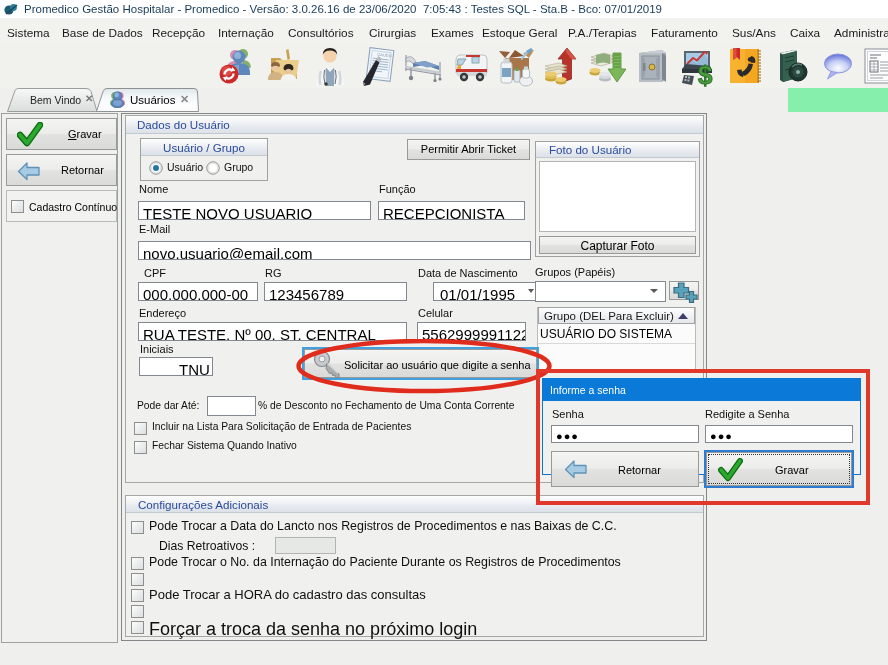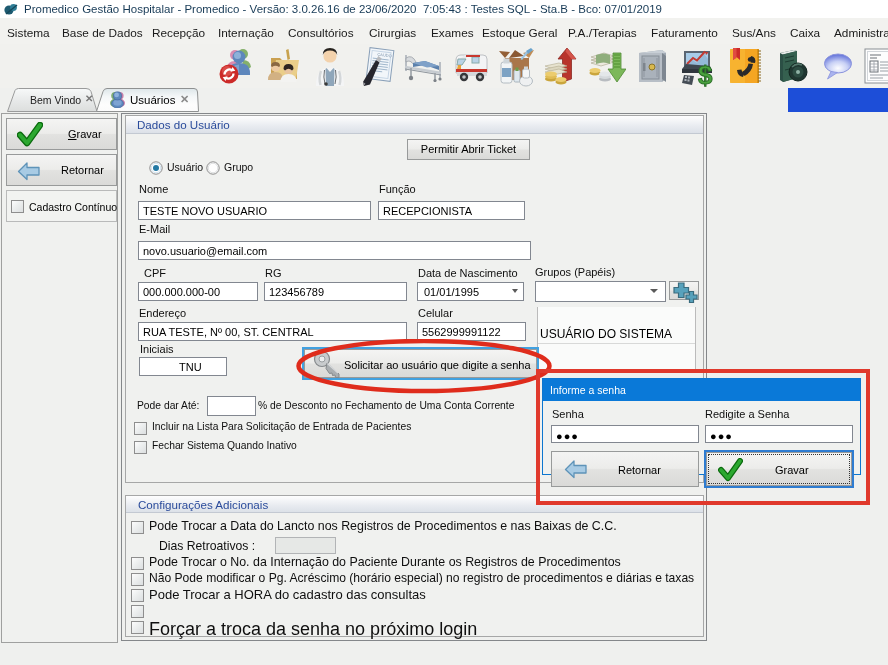--- a/index.html
+++ b/index.html
@@ -1,21 +1,21 @@
 <!DOCTYPE html>
 <html><head>
 <meta charset="utf-8">
 <style>
 * { margin:0; padding:0; box-sizing:border-box; }
 html,body { width:888px; height:665px; overflow:hidden; }
 body { font-family:"Liberation Sans", sans-serif; font-size:12px; color:#000; }
-#app { position:absolute; left:0; top:0; width:888px; height:665px; background:#1d4ed8; }
+#app { position:absolute; left:0; top:0; width:888px; height:665px; background:#86efac; }
 .abs { position:absolute; }
 .lbl { position:absolute; font-size:11px; color:#0f0f0f; white-space:nowrap; margin-top:-1.5px; }
-.input { position:absolute; background:#fff; border:1px solid #828790; font-size:11px; padding:3px 0 0 4px; white-space:nowrap; overflow:hidden; }
+.input { position:absolute; background:#fff; border:1px solid #828790; font-size:15px; padding:3px 0 0 4px; white-space:nowrap; overflow:hidden; }
 .btn { position:absolute; border:1px solid #989a9a; background:linear-gradient(#f4f4f3,#ececea 48%,#e2e2e0 52%,#dadad8); text-align:center; font-size:11px; color:#000; }
 .grp { position:absolute; border:1px solid #a6a7a7; background:#f0f1ef; }
 .grphdr { position:absolute; left:0; top:0; right:0; background:linear-gradient(#fefefe,#e8ebf0 60%,#dce1e8); border-bottom:1px solid #c3c9d2; color:#2a4b9b; font-size:11.6px; }
 .chk { position:absolute; width:13px; height:13px; border:1px solid #8e8e8e; background:linear-gradient(135deg,#fdfdfd,#eef0f0 40%,#dcdfe0); }
 .hdr-titlebar { position:absolute; left:0; top:0; width:888px; height:18px; background:#ffffff; }
 .menubar { position:absolute; left:0; top:18px; width:888px; height:26px; background:#f2f2ef; }
 .menubar span { position:absolute; top:8px; font-size:11.8px; color:#1a1a1a; white-space:nowrap; }
 .toolbar { position:absolute; left:0; top:44px; width:888px; height:44px; background:#f1f1ee; }
 .tabstrip { position:absolute; left:0; top:88px; width:788px; height:24px; background:#eff0ee; }
 .content { position:absolute; left:0; top:112px; width:888px; height:553px; background:#eff0ee; }
@@ -298,73 +298,87 @@
     </div>
 
     <div class="abs" style="left:121px;top:1px;width:586px;height:528px;border:1px solid #84878a;background:#eff0ee;"></div>
 
     <div class="grp" id="gDados" style="left:125px;top:3px;width:579px;height:368px;">
       <div class="grphdr" style="height:18px;">
           <span class="abs" style="left:11px;top:2px">Dados do Usuário</span>
         </div>
     </div>
 
+    <div class="abs" style="left:140px;top:26px;width:128px;height:43px;border:1px solid #a0a1a1;background:#f0f1ef;">
+      <div class="grphdr" style="height:17px;text-align:center;"><span style="position:relative;top:2px">Usuário / Grupo</span></div>
+    </div>
     <svg class="abs" style="left:149px;top:49px" width="14" height="14" viewBox="0 0 14 14">
         <circle cx="7" cy="7" r="6.2" fill="#fefefe" stroke="#8a8a8a"></circle>
         <circle cx="7" cy="7" r="4.8" fill="none" stroke="#cfe2ef"></circle>
         <circle cx="7" cy="7" r="3" fill="#2379a4"></circle>
       </svg>
     <span class="lbl" style="left:167px;top:50px;font-size:10.5px">Usuário</span>
     <svg class="abs" style="left:206px;top:49px" width="14" height="14" viewBox="0 0 14 14">
         <circle cx="7" cy="7" r="6.2" fill="#fefefe" stroke="#8a8a8a"></circle>
         <circle cx="7" cy="7" r="4.8" fill="none" stroke="#dcdedf"></circle>
       </svg>
     <span class="lbl" style="left:224px;top:50px;font-size:10.5px">Grupo</span>
 
     <div class="btn" style="left:407px;top:27px;width:123px;height:21px;"><span style="position:relative;top:3px">Permitir Abrir Ticket</span></div>
 
+    <div class="abs" style="left:535px;top:29px;width:165px;height:116px;border:1px solid #a0a1a1;background:#f0f1ef;">
+      <div class="grphdr" style="height:16px;">
+          <span class="abs" style="left:13px;top:1px">Foto do Usuário</span>
+        </div>
+      <div class="abs" style="left:3px;top:19px;width:157px;height:71px;background:#fff;border:1px solid #b3b4b4;"></div>
+      <div class="btn" style="left:3px;top:94px;width:157px;height:18px;font-size:12px;"><span style="position:relative;top:2px">Capturar Foto</span></div>
+    </div>
 
     <span class="lbl" style="left:139px;top:72px">Nome</span>
     <div class="input" style="left:138px;top:89px;width:233px;height:19px;">TESTE NOVO USUARIO</div>
     <span class="lbl" style="left:379px;top:72px">Função</span>
     <div class="input" style="left:378px;top:89px;width:147px;height:19px;">RECEPCIONISTA</div>
 
     <span class="lbl" style="left:139px;top:112px">E-Mail</span>
     <div class="input" style="left:138px;top:129px;width:393px;height:19px;">novo.usuario@email.com</div>
 
     <span class="lbl" style="left:144px;top:156px">CPF</span>
     <div class="input" style="left:138px;top:170px;width:120px;height:19px;">000.000.000-00</div>
     <span class="lbl" style="left:265px;top:156px">RG</span>
     <div class="input" style="left:264px;top:170px;width:143px;height:19px;">123456789</div>
     <span class="lbl" style="left:418px;top:156px">Data de Nascimento</span>
-    <div class="input" style="left:417px;top:170px;width:107px;height:19px;padding-left:6px;">01/01/1995<span class="abs" style="right:5px;top:6px;width:0;height:0;border-left:3.5px solid transparent;border-right:3.5px solid transparent;border-top:4px solid #5a5a5a"></span></div>
+    <div class="input" style="left:433px;top:170px;width:107px;height:19px;padding-left:6px;">01/01/1995<span class="abs" style="right:5px;top:6px;width:0;height:0;border-left:3.5px solid transparent;border-right:3.5px solid transparent;border-top:4px solid #5a5a5a"></span></div>
 
     <span class="lbl" style="left:535px;top:155px">Grupos (Papéis)</span>
     <div class="input" style="left:535px;top:169px;width:131px;height:21px;">
         <span class="abs" style="right:7px;top:7px;width:0;height:0;border-left:4px solid transparent;border-right:4px solid transparent;border-top:4px solid #5a5a5a"></span>
       </div>
     <div class="btn" style="left:669px;top:169px;width:30px;height:19px;">
       <svg class="abs" style="left:3px;top:0px;overflow:visible" width="26" height="22" viewBox="0 0 26 22">
           <path d="M5.5 1 h5.5 v4.5 h4.5 v5.5 h-4.5 v4.5 H5.5 v-4.5 H1 v-5.5 h4.5 z" fill="#58a2bc" stroke="#3a6c7e" stroke-width="1.2"></path>
           <path d="M16.5 9.5 h4 v3.5 h3.5 v4 h-3.5 v3.5 h-4 v-3.5 H13 v-4 h3.5 z" fill="#58a2bc" stroke="#3a6c7e" stroke-width="1.2"></path>
         </svg>
     </div>
 
     <span class="lbl" style="left:139px;top:196px">Endereço</span>
     <div class="input" style="left:138px;top:210px;width:269px;height:19px;">RUA TESTE, Nº 00, ST. CENTRAL</div>
     <span class="lbl" style="left:418px;top:196px">Celular</span>
     <div class="input" style="left:417px;top:210px;width:109px;height:19px;">5562999991122</div>
 
     <div class="abs" style="left:537px;top:195px;width:159px;height:66px;background:#fafbfa;border-left:1px solid #bbb;border-right:1px solid #bbb;">
+      <div class="abs" style="left:0;top:0;width:157px;height:17px;background:linear-gradient(#fdfdfd,#e4e7eb);border:1px solid #a0a1a1;">
+        <span class="abs" style="left:5px;top:2px;font-size:11.5px;color:#1a1a1a">Grupo (DEL Para Excluir)</span>
+        <span class="abs" style="right:6px;top:5px;width:0;height:0;border-left:5px solid transparent;border-right:5px solid transparent;border-bottom:6px solid #3c3c6e"></span>
+      </div>
       <span class="abs" style="left:2px;top:20px;font-size:12px;color:#000;white-space:nowrap">USUÁRIO DO SISTEMA</span>
       <div class="abs" style="left:0;top:36px;right:0;height:1px;background:#d8d9d8"></div>
     </div>
 
     <span class="lbl" style="left:140px;top:232px">Iniciais</span>
-    <div class="input" style="left:139px;top:245px;width:88px;height:19px;padding-left:39px;">TNU</div>
+    <div class="input" style="left:139px;top:245px;width:74px;height:19px;padding-left:39px;">TNU</div>
     <div class="abs" style="left:302px;top:235px;width:237px;height:33px;border:2px solid #41a1e0;">
       <div class="btn" style="left:0;top:0;width:233px;height:29px;">
         <svg class="abs" style="left:6px;top:0px" width="36" height="29" viewBox="0 0 36 29">
         <circle cx="11" cy="9" r="7.5" fill="#c8cbcd" stroke="#85898c" stroke-width="1.2"></circle>
         <circle cx="11" cy="9" r="3" fill="#eceeef" stroke="#9a9ea1" stroke-width="1"></circle>
         <path d="M16 13 L28 24 l0 3.5 -3.5 0 -0.5-2.5 -2.5 0.5 -0.5-2.5 -2.5 0.5 -3.5-5 z" fill="#aaaeb1" stroke="#85898c" stroke-width="1"></path>
         <path d="M16.5 13.5 l10.5 9.5" stroke="#d8dadc" stroke-width="1.5"></path>
       </svg>
         <span class="abs" style="left:39px;top:9px;font-size:11px;white-space:nowrap">Solicitar ao usuário que digite a senha</span>
       </div>
@@ -383,21 +397,20 @@
           <span class="abs" style="left:12px;top:2px">Configurações Adicionais</span>
         </div>
     </div>
     <span class="chk" style="left:131px;top:409px"></span>
     <span class="lbl" style="left:149px;top:408px;font-size:12.4px">Pode Trocar a Data do Lancto nos Registros de Procedimentos e nas Baixas de C.C.</span>
     <span class="lbl" style="left:159px;top:428px;font-size:12.2px">Dias Retroativos :</span>
     <div class="abs" style="left:275px;top:425px;width:61px;height:17px;background:#e6e8e6;border:1px solid #b2b4b6;"></div>
     <span class="chk" style="left:131px;top:445px"></span>
     <span class="lbl" style="left:149px;top:444px;font-size:12.4px">Pode Trocar o No. da Internação do Paciente Durante os Registros de Procedimentos</span>
     <span class="chk" style="left:131px;top:461px"></span>
-    <span class="lbl" style="left:149px;top:460px;font-size:12.1px">Não Pode modificar o Pg. Acréscimo (horário especial) no registro de procedimentos e diárias e taxas</span>
     <span class="chk" style="left:131px;top:477px"></span>
     <span class="lbl" style="left:149px;top:476px;font-size:13px">Pode Trocar a HORA do cadastro das consultas</span>
     <span class="chk" style="left:131px;top:493px"></span>
     <span class="chk" style="left:131px;top:509px"></span>
     <span class="lbl" style="left:149px;top:508px;font-size:18px">Forçar a troca da senha no próximo login</span>
 
     <svg class="abs" style="left:295px;top:227px" width="258" height="56" viewBox="0 0 258 56">
         <ellipse cx="129" cy="27" rx="125.5" ry="25" fill="none" stroke="#df2c1c" stroke-width="4.5"></ellipse>
       </svg>
     <div class="abs" style="left:536px;top:257px;width:334px;height:136px;border:4px solid #e0392c;"></div>

